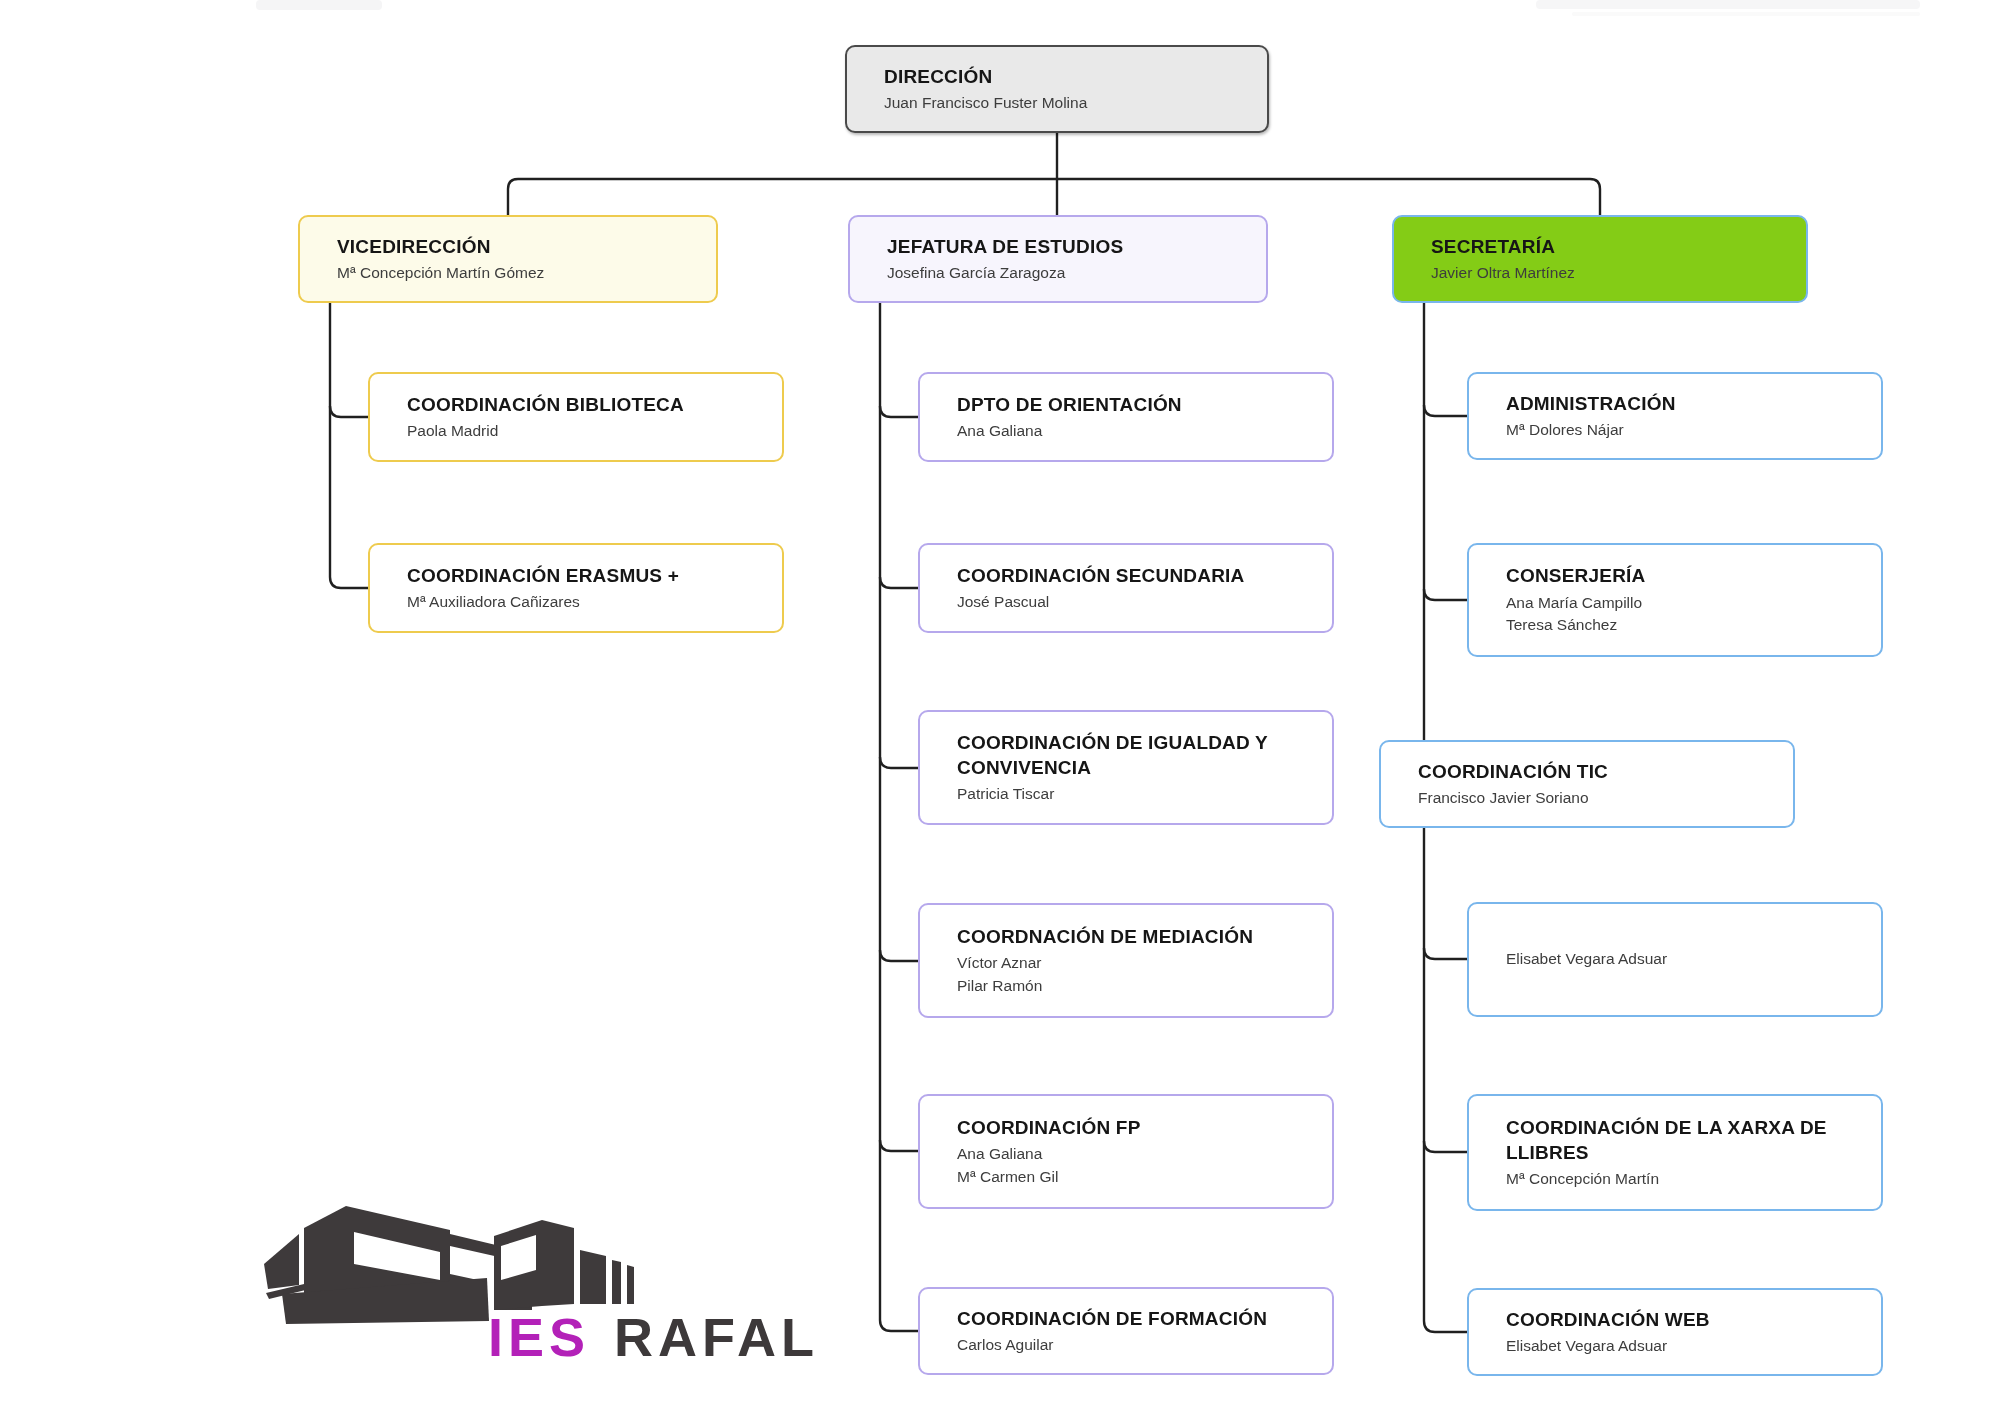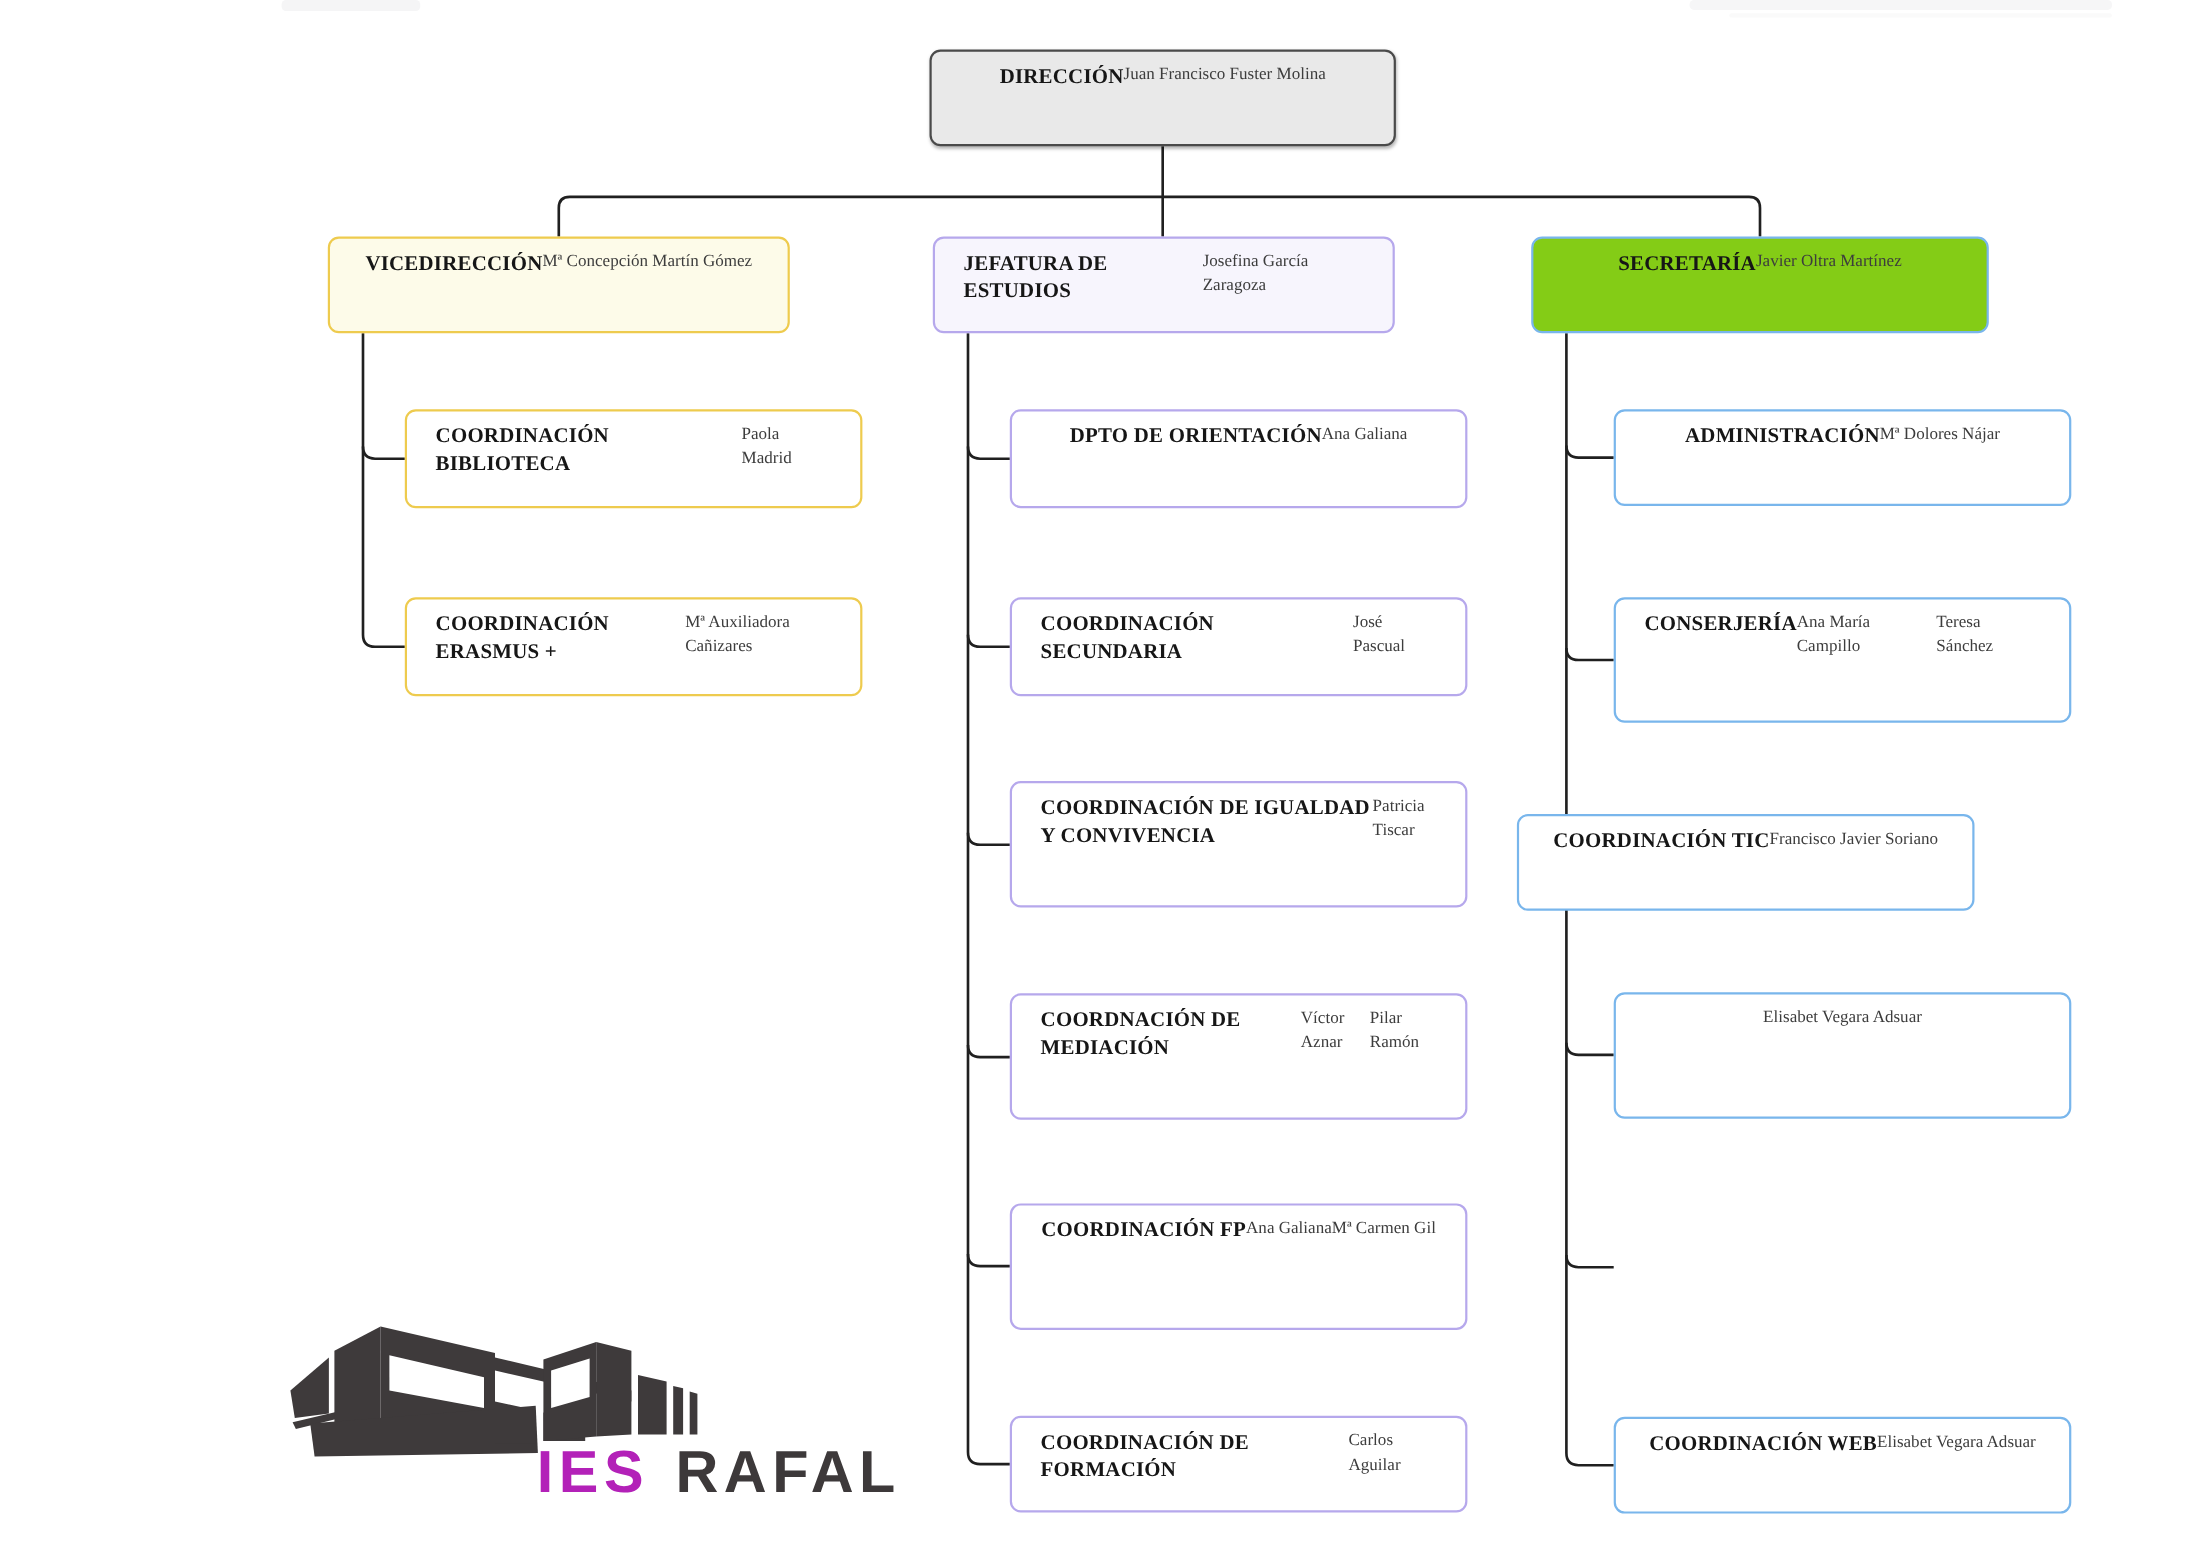--- a/index.html
+++ b/index.html
@@ -14,23 +14,22 @@
   .bar-r1    { left:1536px; top:0; width:384px; height:9px; background:#f6f6f7; }
   .bar-r2    { left:1572px; top:12px; width:348px; height:4px; background:#fafafa; }
 
   svg.connectors { position:absolute; left:0; top:0; }
   svg.connectors path { fill:none; stroke:#202020; stroke-width:2.4px; }
 
   .node {
     position:absolute; box-sizing:border-box;
     border-radius:10px; border:2.4px solid #ccc;
     background:#ffffff;
-    display:flex; flex-direction:row; justify-content:center;
-    padding:10px 26px;
-    font-family:Liberation Serif, serif;
+    display:flex; flex-direction:column; justify-content:center;
+    padding:10px 37px;
   }
   .node .title  { font-weight:700; font-size:19px; line-height:1.32; color:#161616; letter-spacing:.2px; margin-bottom:3px; }
   .node .member { font-size:15.5px; line-height:1.45; color:#3d3d3d; }
 
   .theme-root   { background:#e9e9e9; border-color:#4a4a4a; box-shadow:1px 2px 3px rgba(0,0,0,.28); }
   .border-yellow { border-color:#eecb4e; }
   .border-purple { border-color:#b6a8ec; }
   .border-blue   { border-color:#79b6ec; }
   .bg-yellow { background:#fdfbe9; }
   .bg-purple { background:#f7f5fd; }
@@ -134,20 +133,24 @@
     <div class="member">Ana María Campillo</div>
     <div class="member">Teresa Sánchez</div>
   </div>
   <div class="node border-blue" style="left:1379px;top:740px;width:416px;height:88px">
     <div class="title">COORDINACIÓN TIC</div>
     <div class="member">Francisco Javier Soriano</div>
   </div>
   <div class="node border-blue" style="left:1467px;top:902px;width:416px;height:115px">
     <div class="member">Elisabet Vegara Adsuar</div>
   </div>
+  <div class="node border-blue" style="left:1467px;top:1094px;width:416px;height:117px">
+    <div class="title">COORDINACIÓN DE LA XARXA DE LLIBRES</div>
+    <div class="member">Mª Concepción Martín</div>
+  </div>
   <div class="node border-blue" style="left:1467px;top:1288px;width:416px;height:88px">
     <div class="title">COORDINACIÓN WEB</div>
     <div class="member">Elisabet Vegara Adsuar</div>
   </div>
 
   <div class="logo">
     <svg width="580" height="220" viewBox="0 0 580 220">
       <g fill="#3e3a3b">
 
         <polygon points="22,74 57,44 57,95 26,99"></polygon>

